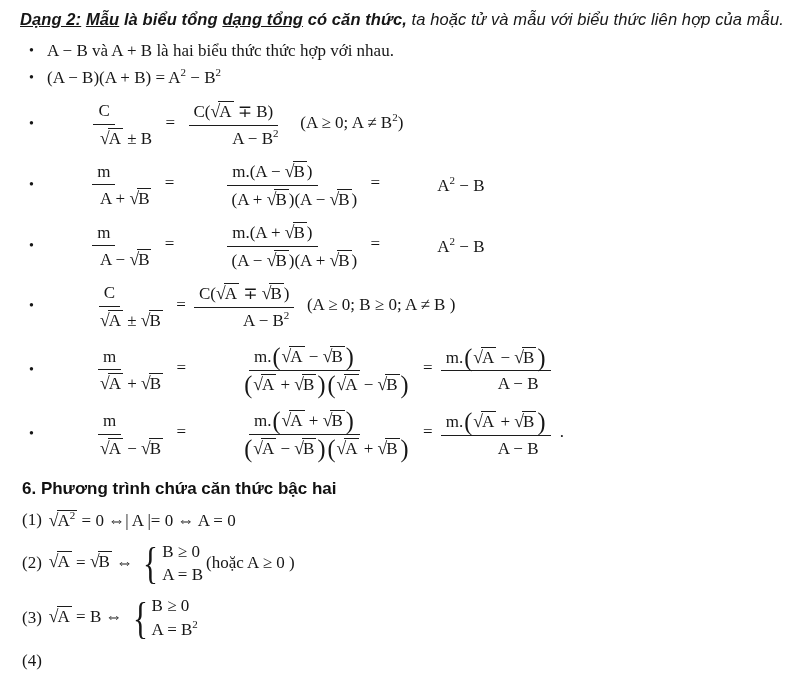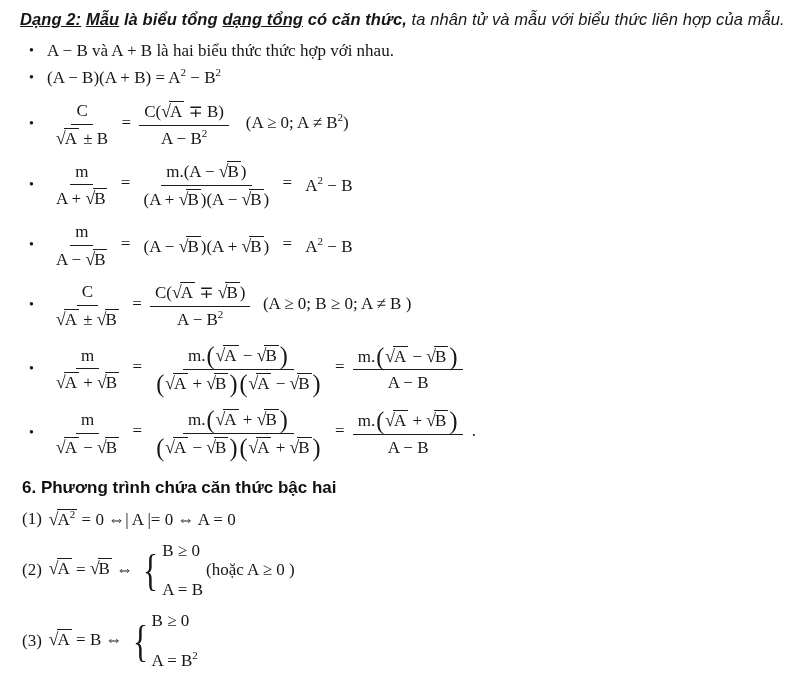--- a/index.html
+++ b/index.html
@@ -36,57 +36,57 @@
 
   
   .math { white-space: nowrap; }
   sup.sup { font-size: 11px; line-height: 0; }
 
   .frac {
     display: inline-flex; flex-direction: column; align-items: center;
     vertical-align: middle; margin: 0 4px; text-align: center; line-height: 1.15;
   }
   .frac > .num { display: inline-block; border-bottom: 1.4px solid #1c1c1c; padding: 1px 5px 3px; }
-  .frac > .den { display: inline-block; padding: 3px 5px 0; }
+  .frac > .den { display: inline-block; padding: 3px 5px 0; margin-left: 44px; }
 
   .sqrt { display: inline-block; white-space: nowrap; }
   .sqrt > .rad { display: inline-block; font-size: 1.04em; }
   .sqrt > .radc {
     display: inline-block; border-top: 1.4px solid #1c1c1c;
     padding: 0 2px 0 1px; margin-left: -2px; line-height: 1.15;
   }
 
   .bigp {
     display: inline-block; font-size: 1.42em; font-weight: 300;
     transform: scaleY(1.08); vertical-align: -2px; line-height: 0.8; margin: 0 1px;
   }
 
   .cases { display: inline-flex; align-items: center; vertical-align: middle; margin: 0 3px; }
   .cases > .brace {
     display: inline-block; font-size: 2.55em; font-weight: 300;
     line-height: 0.85; transform: scaleX(0.72); margin-right: 1px;
   }
-  .cases > .cases-col { display: inline-flex; flex-direction: column; row-gap: 19px; text-align: left; }
+  .cases > .cases-col { display: inline-flex; flex-direction: column; row-gap: 3px; text-align: left; }
   .cases .cases-row { line-height: 1.2; }
 
   
   h2.sec {
     font-family: "Liberation Sans", "DejaVu Sans", sans-serif;
     font-size: 17px; font-weight: 700; color: #111;
     margin: 20px 0 2px 2px;
   }
   .eq { display: flex; align-items: center; margin: 11px 0 11px 2px; }
   .eq .eqlabel { margin-right: 7px; }
 </style>
 </head>
 <body>
 
 <div class="page">
 
-  <p class="title"><span class="tb u">Dạng 2:</span><span class="tb"> </span><span class="tb u">Mẫu</span><span class="tb"> là biểu tổng </span><span class="tb u">dạng tổng</span><span class="tb"> có căn thức,</span><span class="ti"> ta nhân tử và mẫu với biểu thức liên hợp của mẫu.</span></p>
+  <p class="title"><span class="tb u">Dạng 2:</span><span class="tb"> </span><span class="tb u">Mẫu</span><span class="tb"> là biểu tổng </span><span class="tb u">dạng tổng</span><span class="tb"> có căn thức,</span><span class="ti"> ta hoặc tử và mẫu với biểu thức liên hợp của mẫu.</span></p>
 
   <ul class="flist">
     <li class="fitem gap-s">
       <span class="dot">•</span>
       <span class="math">A − B và A + B là hai biểu thức thức hợp với nhau.</span>
     </li>
     <li class="fitem gap-s">
       <span class="dot">•</span>
       <span class="math">(A − B)(A + B) = A<sup class="sup">2</sup> − B<sup class="sup">2</sup></span>
     </li>
@@ -111,20 +111,21 @@
           </span> = <span class="frac">
             <span class="den">A<sup class="sup">2</sup> − B</span>
           </span></span>
     </li>
     <li class="fitem gap-m">
       <span class="dot">•</span>
       <span class="math"><span class="frac">
             <span class="num">m</span>
             <span class="den">A − <span class="sqrt"><span class="rad">√</span><span class="radc">B</span></span></span>
           </span> = <span class="frac">
+            <span class="num">m.(A + <span class="sqrt"><span class="rad">√</span><span class="radc">B</span></span>)</span>
             <span class="den">(A − <span class="sqrt"><span class="rad">√</span><span class="radc">B</span></span>)(A + <span class="sqrt"><span class="rad">√</span><span class="radc">B</span></span>)</span>
           </span> = <span class="frac">
             <span class="den">A<sup class="sup">2</sup> − B</span>
           </span></span>
     </li>
     <li class="fitem gap-m">
       <span class="dot">•</span>
       <span class="math"><span class="frac">
             <span class="num">C</span>
             <span class="den"><span class="sqrt"><span class="rad">√</span><span class="radc">A</span></span> ± <span class="sqrt"><span class="rad">√</span><span class="radc">B</span></span></span>

